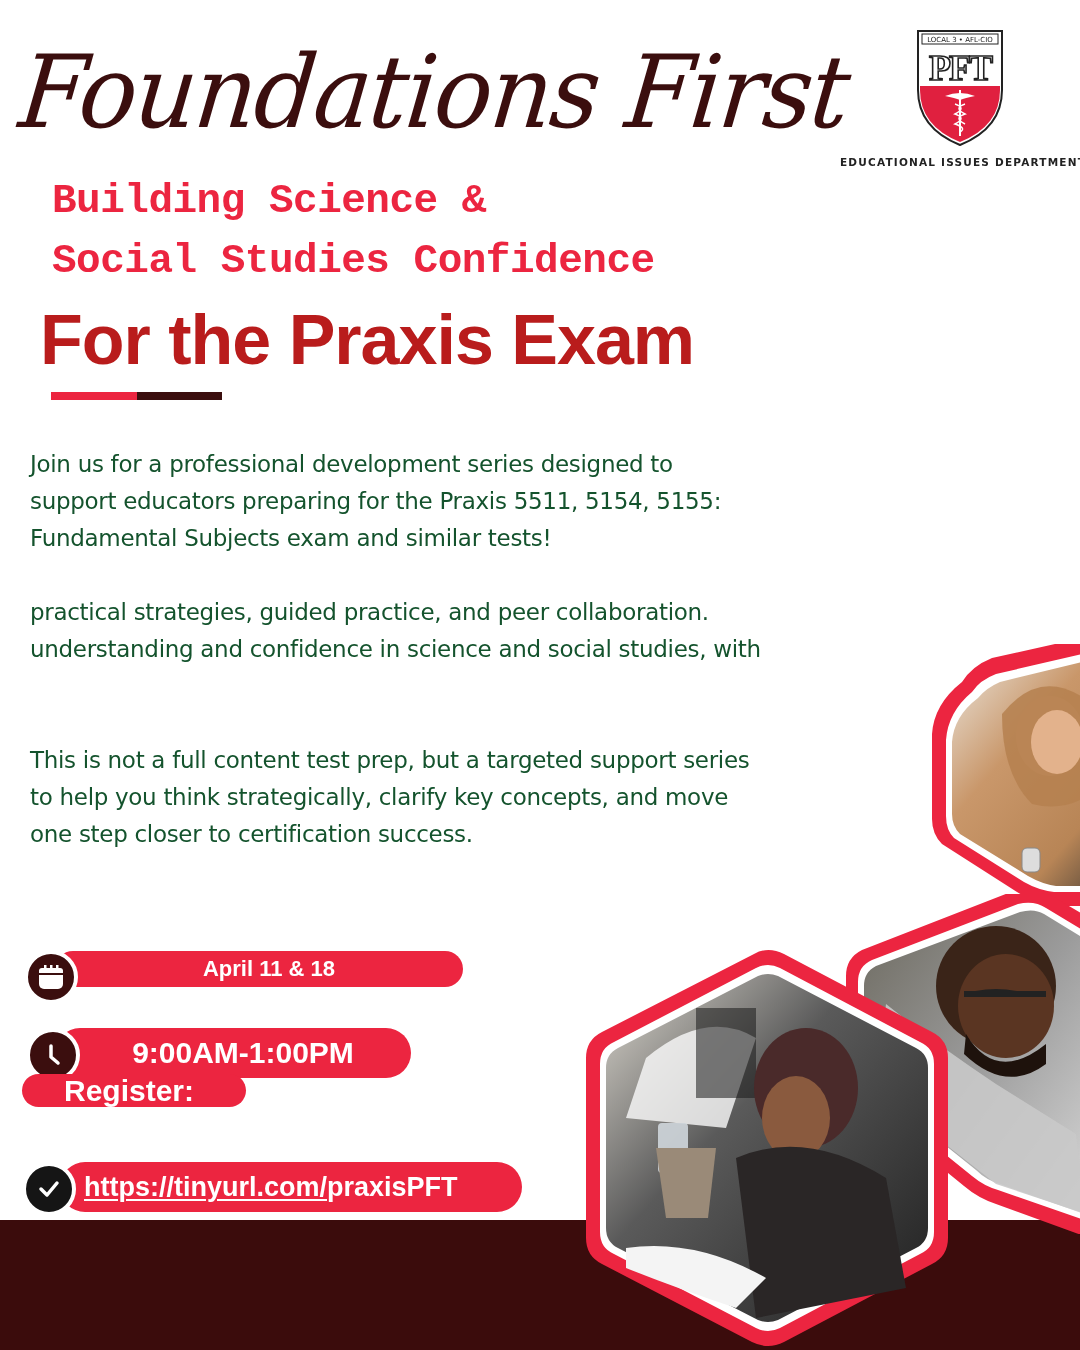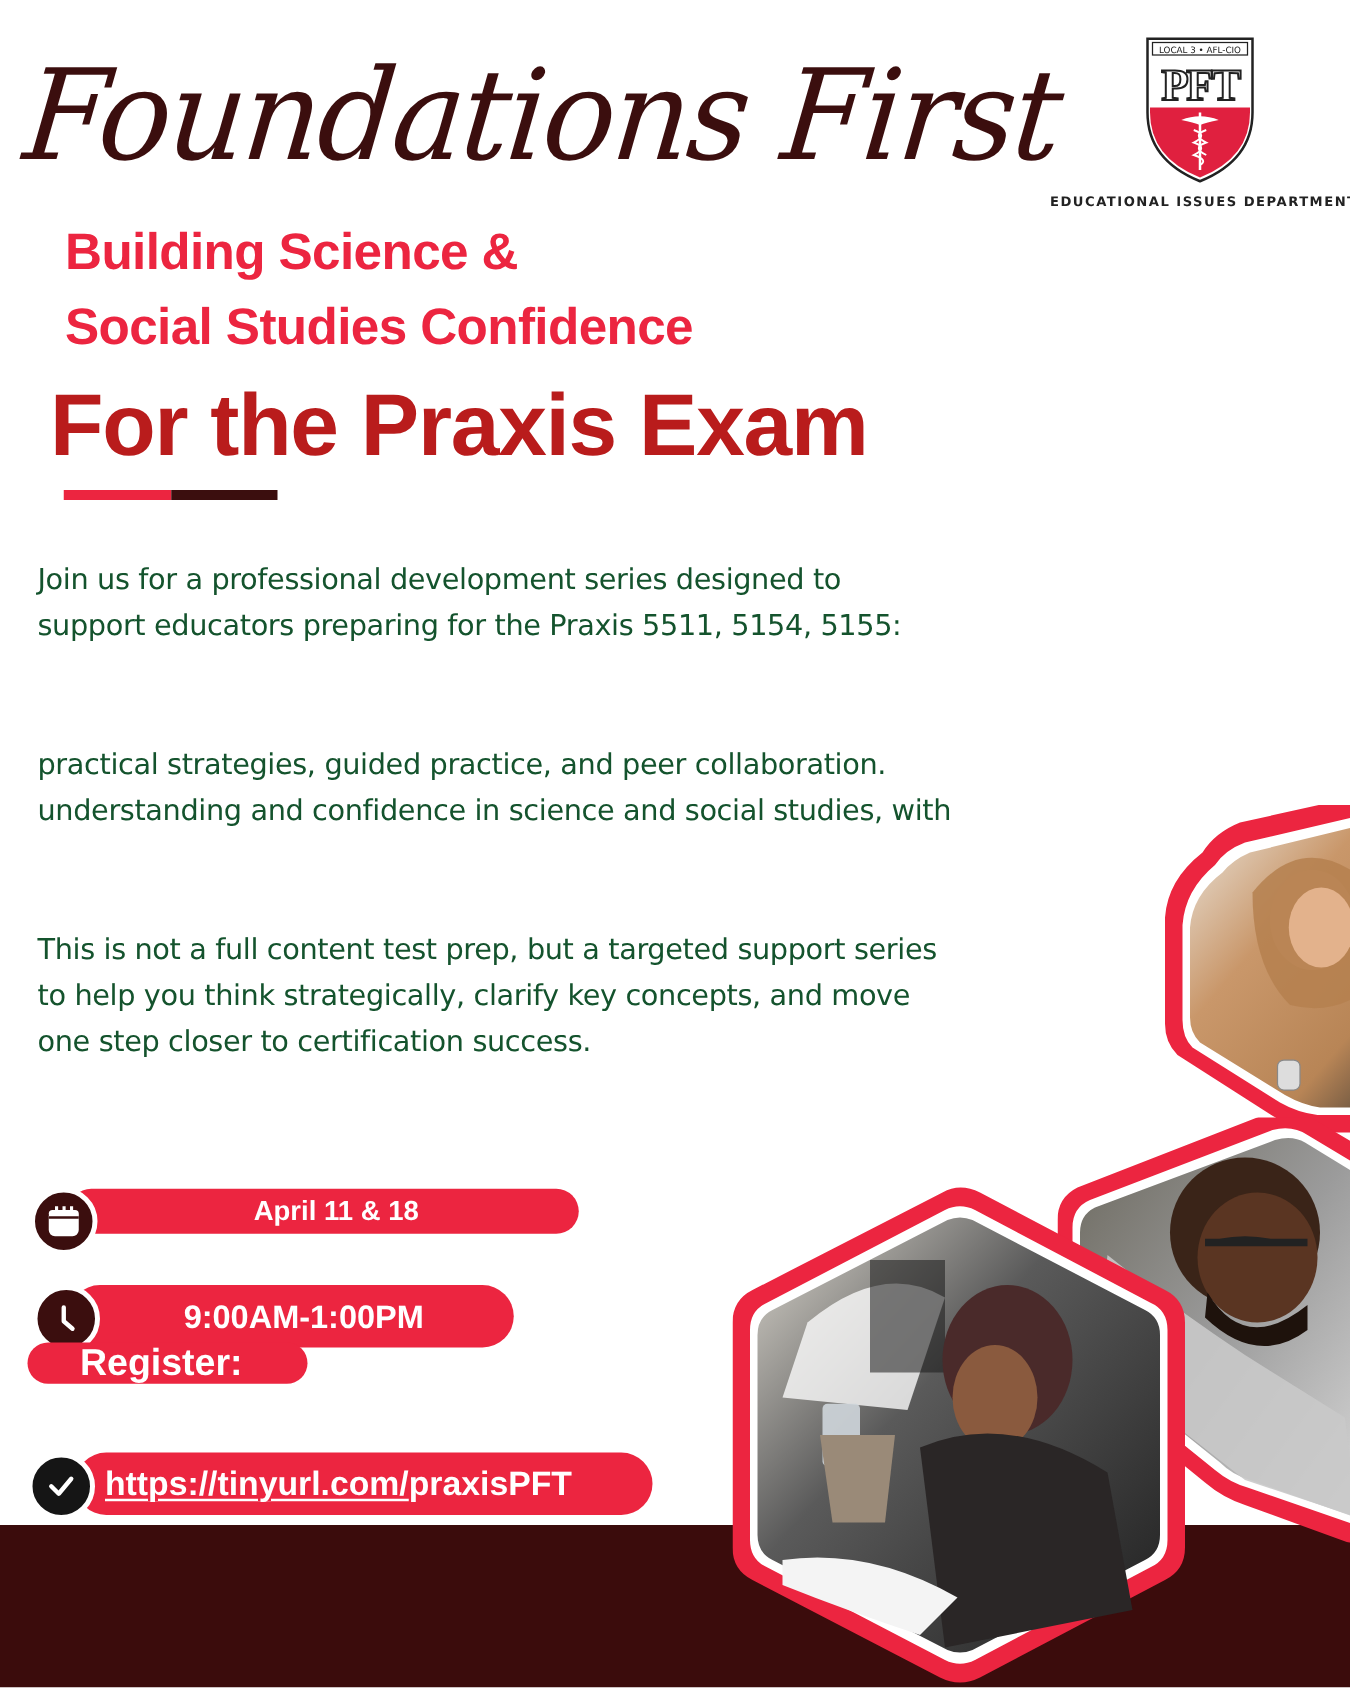--- a/index.html
+++ b/index.html
@@ -21,21 +21,21 @@
   
   .logo { position: absolute; left: 915px; top: 28px; width: 90px; height: 120px; }
   .logo-dept {
     position: absolute; left: 840px; top: 156px; width: 232px;
     font-family: "DejaVu Sans", sans-serif; font-weight: bold; font-size: 10.5px;
     letter-spacing: 1.2px; color: #222; text-align: center; white-space: nowrap;
   }
 
   
   .subtitle {
-    position: absolute; left: 52px; font-family: Liberation Sans, sans-serif;
+    position: absolute; left: 52px; font-family: Liberation Mono, monospace;
     font-weight: bold; font-size: 41px; color: #ec2540; letter-spacing: -0.5px; white-space: nowrap;
   }
   .subtitle.l1 { top: 178px; }
   .subtitle.l2 { top: 238px; }
 
   .main-heading {
     position: absolute; left: 40px; top: 300px;
     font-family: "Liberation Sans", sans-serif; font-weight: bold;
     font-size: 70px; color: #b91c1c; letter-spacing: -1px; white-space: nowrap;
   }
@@ -54,21 +54,21 @@
   .para.p2 { top: 594px; }
   .para.p3 { top: 742px; }
 
   
   .pill {
     position: absolute; background: #ec2540; border-radius: 26px;
     color: #fff; font-family: "Liberation Sans", sans-serif; font-weight: bold;
     display: flex; align-items: center; justify-content: center; white-space: nowrap;
   }
   .pill-date { left: 55px; top: 951px; width: 408px; height: 36px; font-size: 22px; padding-left: 20px; text-align: center; }
-  .pill-time { left: 55px; top: 1028px; width: 356px; height: 50px; font-size: 26px; padding-left: 20px; }
+  .pill-time { left: 55px; top: 1028px; width: 356px; height: 50px; font-size: 30px; padding-left: 20px; }
   .pill-register { left: 22px; top: 1074px; width: 224px; height: 33px; font-size: 30px; justify-content: flex-start; padding-left: 42px; }
   .pill-link { left: 60px; top: 1162px; width: 462px; height: 50px; font-size: 27px; justify-content: flex-start; padding-left: 24px; }
   .pill-link a { color: #ffffff; text-decoration: none; }
   .pill-link .u { text-decoration: underline; text-decoration-thickness: 2px; text-underline-offset: 3px; }
 
   .icon-circle {
     position: absolute; width: 54px; height: 54px; border-radius: 50%;
     background: #3b0e0e; border: 4px solid #fff;
     display: flex; align-items: center; justify-content: center;
   }
@@ -107,20 +107,21 @@
 
 <div class="subtitle l1">Building Science &amp;</div>
 <div class="subtitle l2">Social Studies Confidence</div>
 <div class="main-heading">For the Praxis Exam</div>
 <div class="underline-red"></div>
 <div class="underline-dark"></div>
 
 <div class="para p1">
   <span>Join us for a professional development series designed to</span>
   <span>support educators preparing for the Praxis 5511, 5154, 5155:</span>
+  <span>Fundamental Subjects exam and similar tests!</span>
 </div>
 <div class="para p2">
   <span>practical strategies, guided practice, and peer collaboration.</span>
   <span>understanding and confidence in science and social studies, with</span>
 </div>
 <div class="para p3">
   <span>This is not a full content test prep, but a targeted support series</span>
   <span>to help you think strategically, clarify key concepts, and move</span>
   <span>one step closer to certification success.</span>
 </div>

